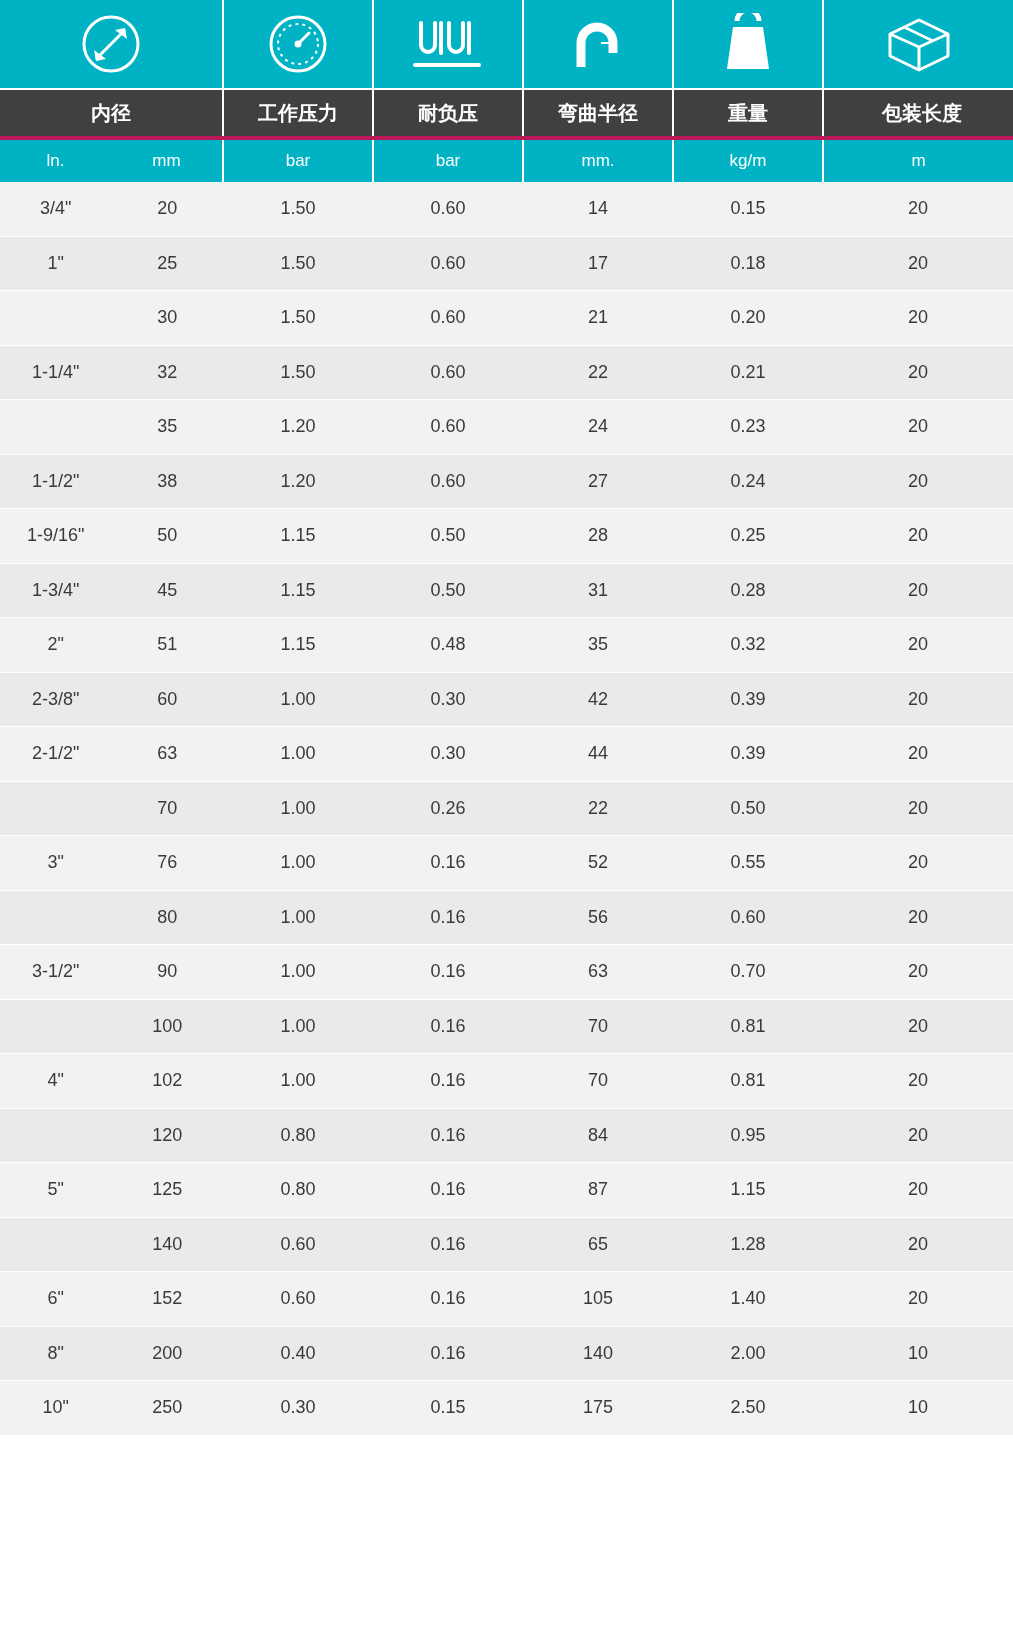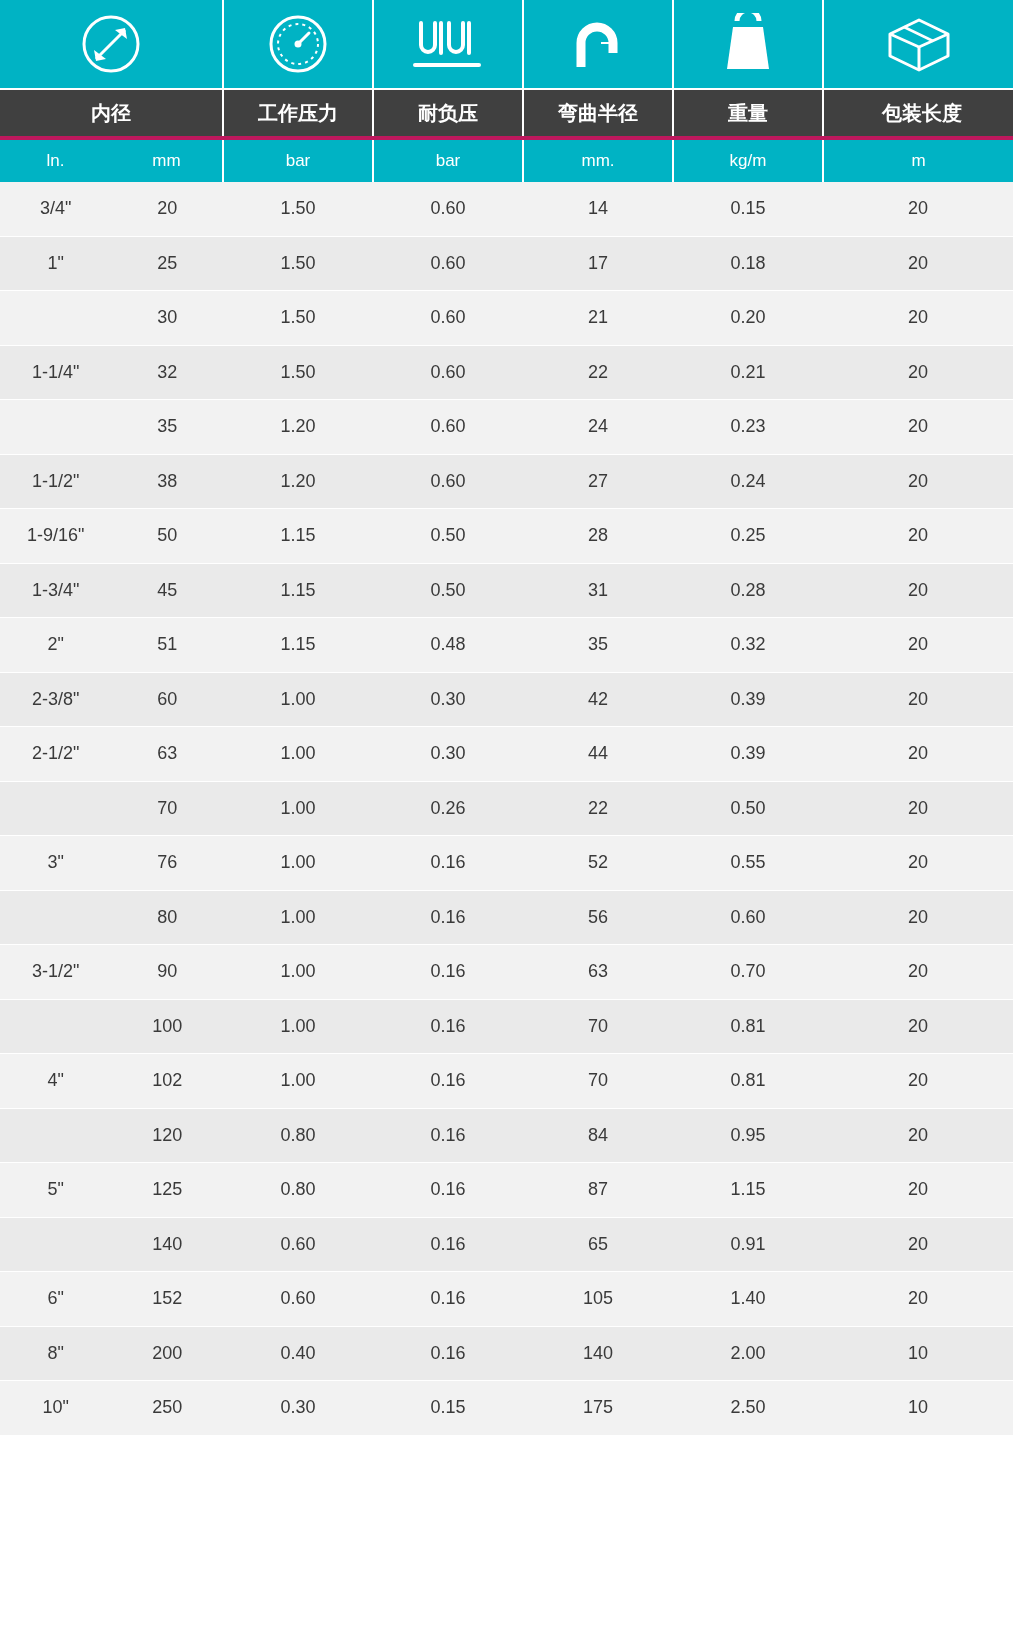--- a/index.html
+++ b/index.html
@@ -450,21 +450,21 @@
       <tr class="even">
         <td>
           <div class="cell-split">
             <span class="c-in"></span>
             <span class="c-mm">140</span>
           </div>
         </td>
         <td>0.60</td>
         <td>0.16</td>
         <td>65</td>
-        <td>0.91</td>
+        <td>1.28</td>
         <td>20</td>
       </tr>
       <tr class="odd">
         <td>
           <div class="cell-split">
             <span class="c-in">6"</span>
             <span class="c-mm">152</span>
           </div>
         </td>
         <td>0.60</td>

